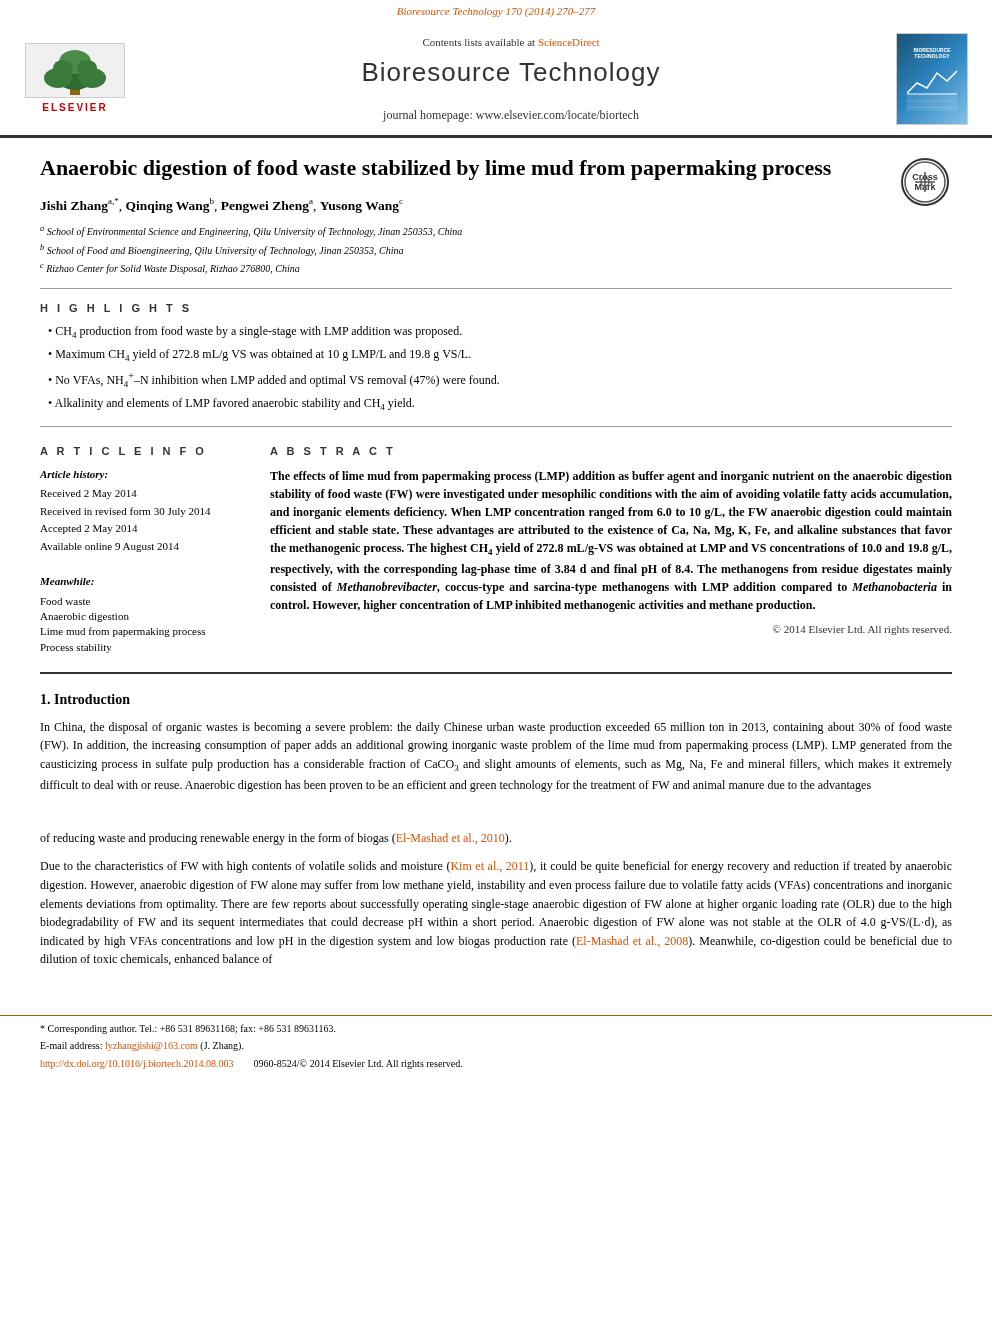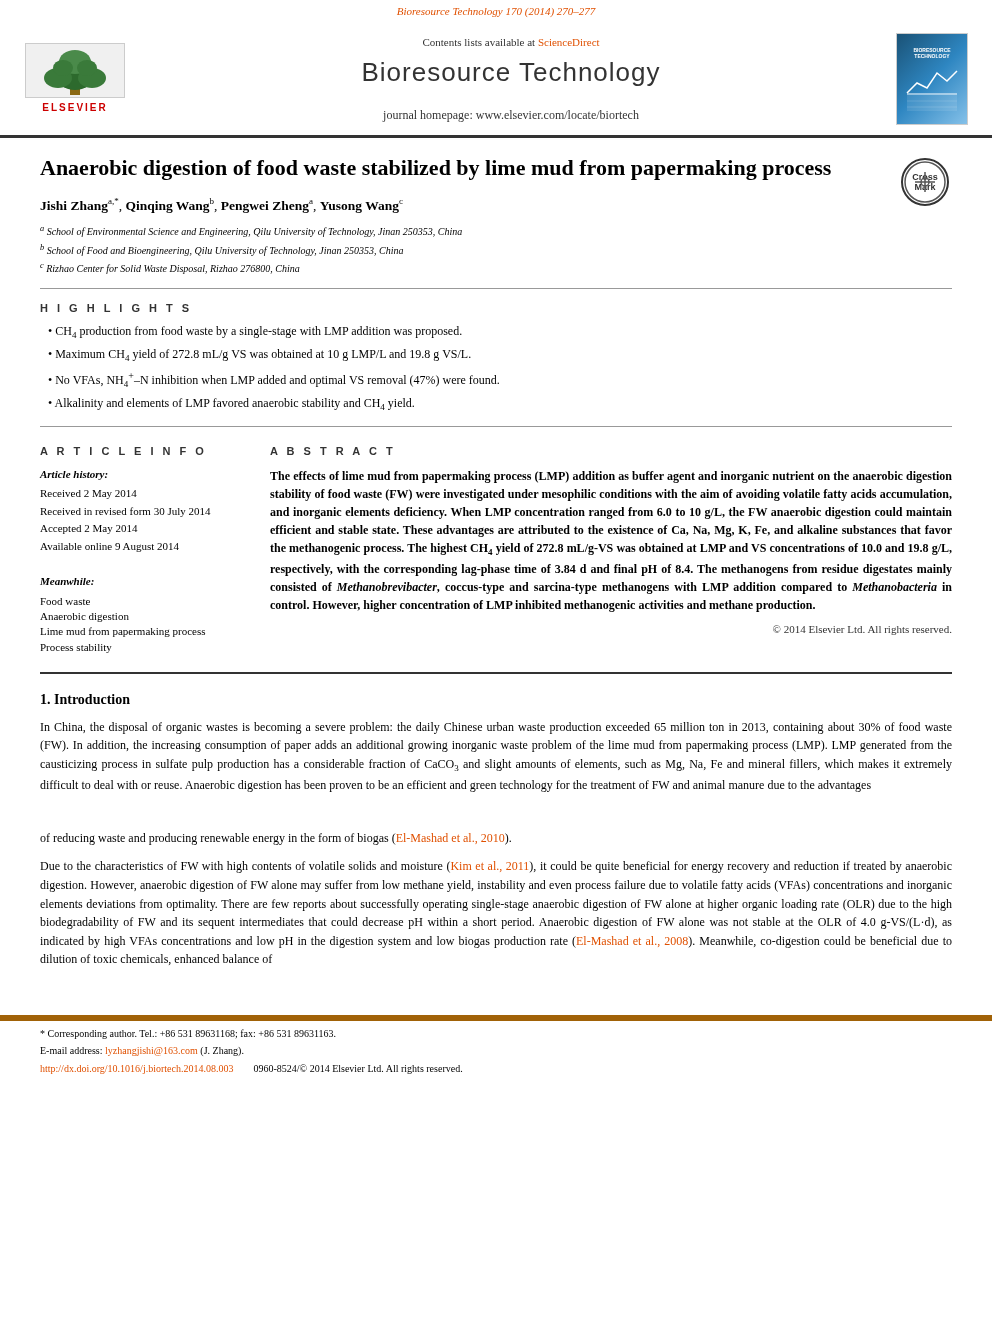--- a/index.html
+++ b/index.html
@@ -281,21 +281,21 @@
     }
     .para a, .ref-link {
       color: #e05000;
       text-decoration: none;
     }
 
     
     .footer-area {
       margin-top: 20px;
       padding: 0 40px;
-      border-top: 6px solid #a16207;
+      border-top: 1px solid #a16207;
       padding-top: 6px;
     }
     .footnote {
       font-size: 10px;
       margin-bottom: 3px;
     }
     .footer-links {
       display: flex;
       gap: 20px;
       margin-top: 4px;

